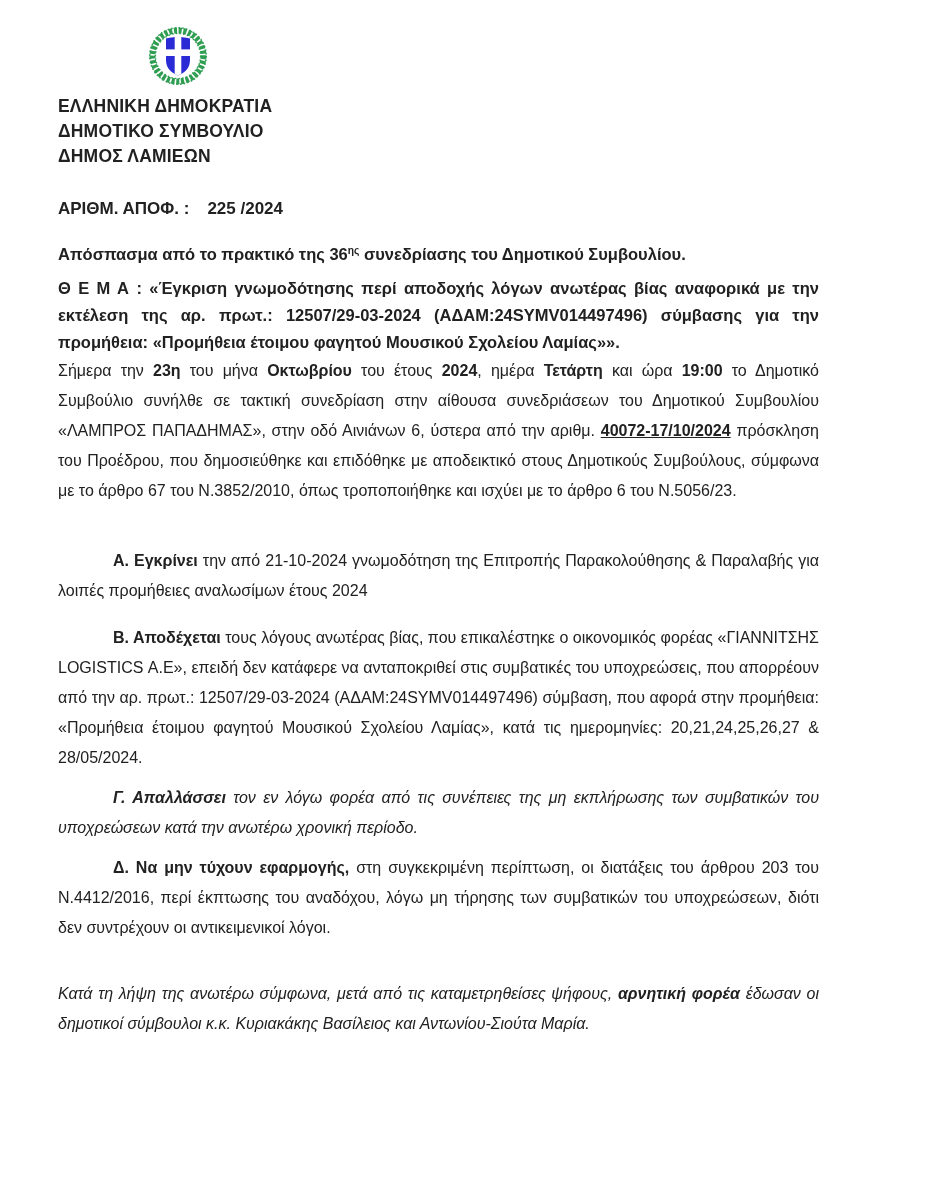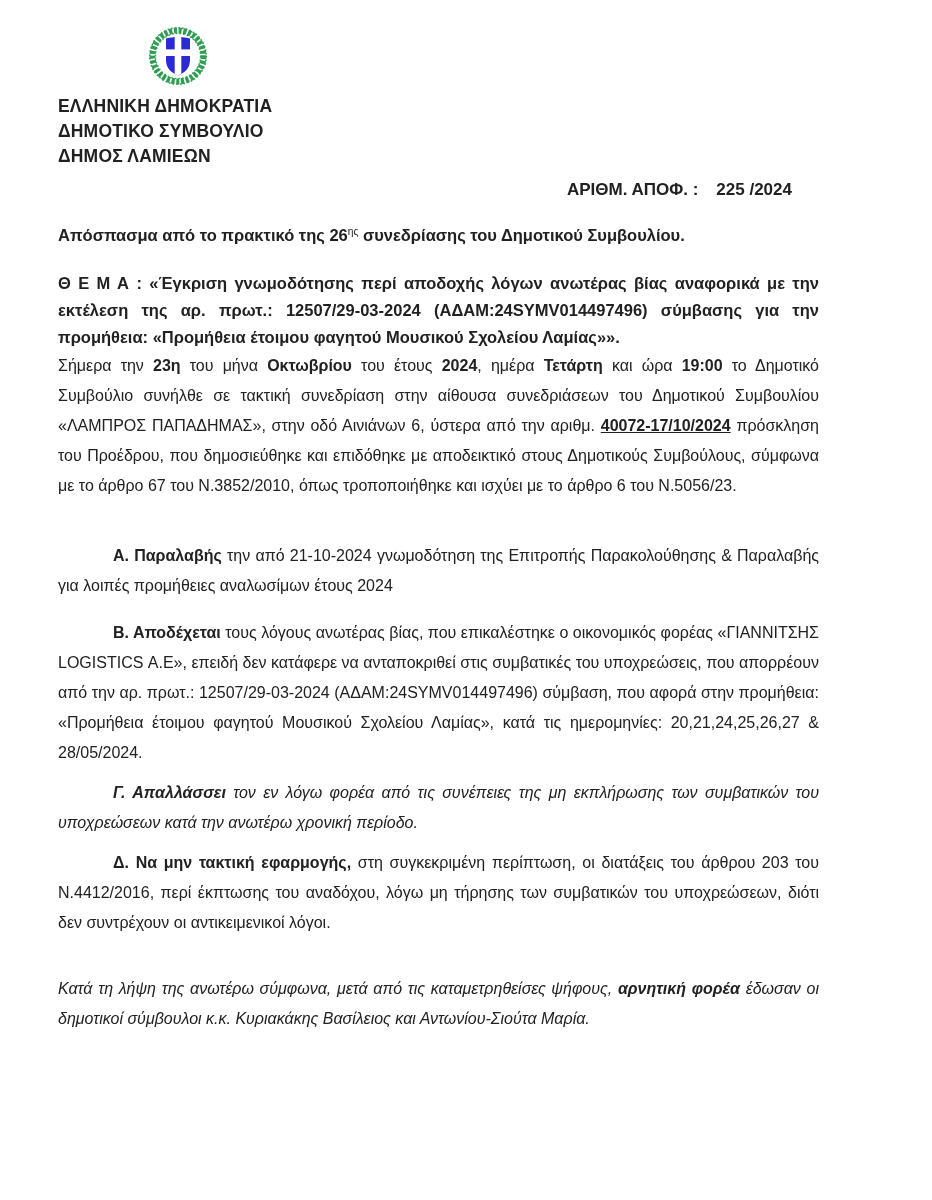--- a/index.html
+++ b/index.html
@@ -29,38 +29,37 @@
   .header-block {
     margin-top: 8px;
   }
   .header-line {
     font-weight: bold;
     font-size: 17.5px;
     line-height: 25px;
     letter-spacing: 0.2px;
   }
   .decision-line {
-    margin-top: 11px;
-    text-align: right;
+    margin-top: 30px;
     padding-right: 27px;
     font-weight: bold;
     font-size: 17px;
     line-height: 20px;
   }
   .decision-line .decision-value {
     margin-left: 18px;
   }
   .excerpt {
     margin-top: 24px;
     font-weight: bold;
     font-size: 16.5px;
     line-height: 22px;
   }
   .subject {
-    margin-top: 24px;
+    margin-top: 10px;
     font-weight: bold;
     font-size: 16.5px;
     line-height: 27px;
     text-align: justify;
   }
   .para {
     font-size: 16px;
     line-height: 30px;
     text-align: justify;
   }
@@ -106,29 +105,29 @@
   <div class="header-block">
     <div class="header-line">ΕΛΛΗΝΙΚΗ ΔΗΜΟΚΡΑΤΙΑ</div>
     <div class="header-line">ΔΗΜΟΤΙΚΟ ΣΥΜΒΟΥΛΙΟ</div>
     <div class="header-line">ΔΗΜΟΣ ΛΑΜΙΕΩΝ</div>
   </div>
 
   <div class="decision-line">
     <span>ΑΡΙΘΜ. ΑΠΟΦ. :</span><span class="decision-value">225 /2024</span>
   </div>
 
-  <div class="excerpt"><span style="font-weight: bold;">Απόσπασμα από το πρακτικό της 26</span><sup style="font-weight: normal; margin-top: 28px;">ης</sup><span style="font-weight: bold;"> συνεδρίασης του Δημοτικού Συμβουλίου.</span></div>
+  <div class="excerpt"><span style="font-weight: bold;">Απόσπασμα από το πρακτικό της 36</span><sup style="font-weight: bold; margin-top: 28px;">ης</sup><span style="font-weight: bold;"> συνεδρίασης του Δημοτικού Συμβουλίου.</span></div>
 
   <div class="subject"><span style="font-weight: bold;">Θ Ε Μ Α : «Έγκριση γνωμοδότησης  περί αποδοχής λόγων ανωτέρας βίας αναφορικά με την εκτέλεση της αρ. πρωτ.: 12507/29-03-2024 (ΑΔΑΜ:24SYMV014497496) σύμβασης για την προμήθεια: «Προμήθεια έτοιμου φαγητού Μουσικού Σχολείου Λαμίας»».</span></div>
 
   <div class="para meeting"><span>Σήμερα την </span><span style="font-weight: bold;">23η</span><span> του μήνα </span><span style="font-weight: bold;">Οκτωβρίου</span><span> του έτους </span><span style="font-weight: bold;">2024</span><span>, ημέρα </span><span style="font-weight: bold;">Τετάρτη</span><span> και ώρα </span><span style="font-weight: bold;">19:00</span><span> το Δημοτικό Συμβούλιο συνήλθε σε τακτική συνεδρίαση στην αίθουσα συνεδριάσεων του Δημοτικού Συμβουλίου «ΛΑΜΠΡΟΣ ΠΑΠΑΔΗΜΑΣ», στην οδό Αινιάνων 6, ύστερα από την αριθμ. </span><span style="font-weight: bold; text-decoration: underline;">40072-17/10/2024</span><span> πρόσκληση του Προέδρου, που δημοσιεύθηκε και επιδόθηκε με αποδεικτικό στους Δημοτικούς Συμβούλους, σύμφωνα με το άρθρο 67 του Ν.3852/2010, όπως τροποποιήθηκε και ισχύει με το άρθρο 6 του Ν.5056/23.</span></div>
 
-  <div class="para item item-a"><span style="font-weight: bold;">Α. Παραλαβής</span><span> την από 21-10-2024 γνωμοδότηση της Επιτροπής Παρακολούθησης &amp; Παραλαβής για λοιπές προμήθειες αναλωσίμων έτους 2024</span></div>
+  <div class="para item item-a"><span style="font-weight: bold;">Α. Εγκρίνει</span><span> την από 21-10-2024 γνωμοδότηση της Επιτροπής Παρακολούθησης &amp; Παραλαβής για λοιπές προμήθειες αναλωσίμων έτους 2024</span></div>
 
   <div class="para item item-b"><span style="font-weight: bold;">Β. Αποδέχεται</span><span> τους λόγους ανωτέρας βίας, που επικαλέστηκε ο οικονομικός φορέας «ΓΙΑΝΝΙΤΣΗΣ LOGISTICS Α.Ε», επειδή δεν κατάφερε να ανταποκριθεί στις συμβατικές του υποχρεώσεις, που απορρέουν από την αρ. πρωτ.:  12507/29-03-2024 (ΑΔΑΜ:24SYMV014497496) σύμβαση, που αφορά στην προμήθεια: «Προμήθεια έτοιμου φαγητού Μουσικού Σχολείου Λαμίας», κατά τις ημερομηνίες: 20,21,24,25,26,27 &amp; 28/05/2024.</span></div>
 
   <div class="para item item-c"><span style="font-weight: bold;">Γ. Απαλλάσσει</span><span> τον εν λόγω φορέα από τις συνέπειες της μη εκπλήρωσης των συμβατικών του υποχρεώσεων κατά την ανωτέρω χρονική περίοδο.</span></div>
 
-  <div class="para item item-d"><span style="font-weight: bold;">Δ. Να μην τακτική εφαρμογής,</span><span> στη συγκεκριμένη περίπτωση, οι διατάξεις του άρθρου 203 του Ν.4412/2016, περί έκπτωσης του αναδόχου, λόγω μη τήρησης των συμβατικών του υποχρεώσεων, διότι δεν συντρέχουν οι αντικειμενικοί λόγοι.</span></div>
+  <div class="para item item-d"><span style="font-weight: bold;">Δ. Να μην τύχουν εφαρμογής,</span><span> στη συγκεκριμένη περίπτωση, οι διατάξεις του άρθρου 203 του Ν.4412/2016, περί έκπτωσης του αναδόχου, λόγω μη τήρησης των συμβατικών του υποχρεώσεων, διότι δεν συντρέχουν οι αντικειμενικοί λόγοι.</span></div>
 
   <div class="para closing"><span>Κατά τη λήψη της ανωτέρω σύμφωνα, μετά από τις καταμετρηθείσες ψήφους, </span><span style="font-weight: bold;">αρνητική φορέα</span><span> έδωσαν οι δημοτικοί σύμβουλοι κ.κ. Κυριακάκης Βασίλειος και Αντωνίου-Σιούτα Μαρία.</span></div>
 
 </div>
 
 </body></html>

